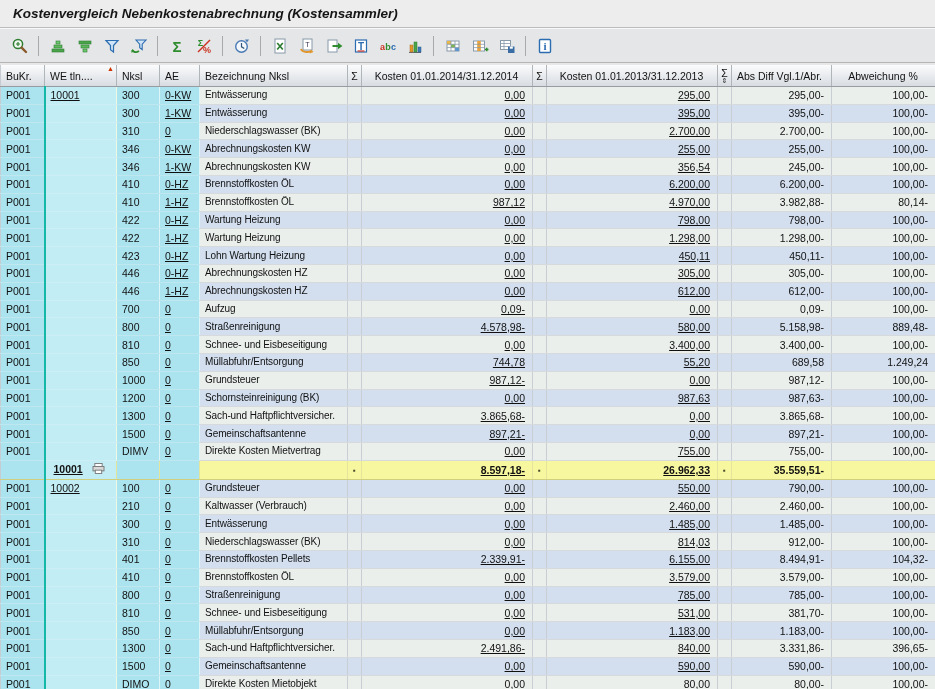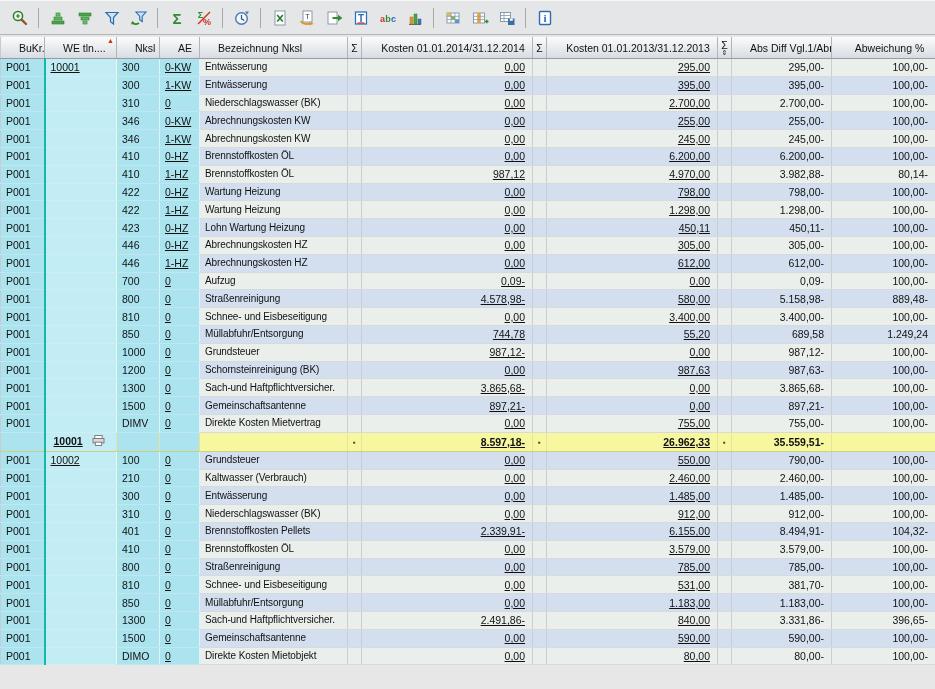--- a/index.html
+++ b/index.html
@@ -32,21 +32,21 @@
   .ticon svg{width:18px;height:18px;display:block;}
   .tsep{width:1px;height:20px;background:#a9a9a9;margin:0 5px;display:inline-block;}
 
   
   table.alv{
     border-collapse:collapse;table-layout:fixed;width:935px;
     margin-top:2px;font-size:10.5px;color:#111;
     border-left:1px solid #c6ccd2;
   }
   thead th{
-    height:19px;padding:1px 18px;font-weight:normal;text-align:left;
+    height:19px;padding:1px 5px;font-weight:normal;text-align:left;
     background:linear-gradient(#fafbfc,#d8dce1);
     border-right:1px solid #b0b5ba;border-bottom:1px solid #969ca2;
     white-space:nowrap;overflow:hidden;position:relative;font-size:10.5px;
   }
   thead th.col-k2014,thead th.col-k2013,thead th.col-abw{text-align:center;padding-right:6px;}
   thead th.col-sig1,thead th.col-sig2,thead th.col-sig3{text-align:center;padding:1px 0;}
   .sort-ind{position:absolute;top:0px;right:2px;font-size:7px;color:#cc3300;line-height:8px;}
   th.col-sig3 .col-label{display:block;line-height:10px;}
   .sig-ind{display:block;font-size:7px;line-height:6px;color:#222;}
 
@@ -74,20 +74,23 @@
     border-top:1px solid #d9d98c;border-bottom:1px solid #cfcf7d;border-right-color:#e4e49a;
   }
   .summark{font-size:8px;color:#4a4a2e;line-height:16px;}
   .printer{margin-left:9px;vertical-align:-1px;display:inline-block;}
   .we-pad{padding-left:3px;}
 </style>
 </head>
 <body>
 
 <div class="window">
+  <div class="titlebar">
+    <span>Kostenvergleich Nebenkostenabrechnung (Kostensammler)</span>
+  </div>
   <div class="toolbar">
       <button class="tbtn">
         <span class="ticon">
           <svg viewBox="0 0 18 18">
             <circle cx="7" cy="7" r="4.6" fill="#eef7ee" stroke="#2f7d32" stroke-width="1.5"></circle>
             <path d="M5 7h4M7 5v4" stroke="#2f7d32" stroke-width="1.2"></path>
             <path d="M10.6 10.6 15 15" stroke="#8a5a2b" stroke-width="2.4" stroke-linecap="round"></path>
           </svg>
         </span>
       </button>
@@ -344,21 +347,21 @@
         </tr>
         <tr class="odd">
           <td class="col-bukr">P001</td>
           <td class="col-we"></td>
           <td class="col-nksl">346</td>
           <td class="col-ae link">1-KW</td>
           <td class="col-bez">Abrechnungskosten KW</td>
           <td class="col-sig1"></td>
           <td class="col-k2014 link">0,00</td>
           <td class="col-sig2"></td>
-          <td class="col-k2013 link">245,00</td>
+          <td class="col-k2013 link">356,54</td>
           <td class="col-sig3"></td>
           <td class="col-absdiff">245,00-</td>
           <td class="col-abw">100,00-</td>
         </tr>
         <tr class="even">
           <td class="col-bukr">P001</td>
           <td class="col-we"></td>
           <td class="col-nksl">410</td>
           <td class="col-ae link">0-HZ</td>
           <td class="col-bez">Brennstoffkosten ÖL</td>
@@ -642,21 +645,21 @@
         </tr>
         <tr class="odd">
           <td class="col-bukr">P001</td>
           <td class="col-we"></td>
           <td class="col-nksl">310</td>
           <td class="col-ae link">0</td>
           <td class="col-bez">Niederschlagswasser (BK)</td>
           <td class="col-sig1"></td>
           <td class="col-k2014 link">0,00</td>
           <td class="col-sig2"></td>
-          <td class="col-k2013 link">912,00</td>
+          <td class="col-k2013 link">814,03</td>
           <td class="col-sig3"></td>
           <td class="col-absdiff">912,00-</td>
           <td class="col-abw">100,00-</td>
         </tr>
         <tr class="even">
           <td class="col-bukr">P001</td>
           <td class="col-we"></td>
           <td class="col-nksl">401</td>
           <td class="col-ae link">0</td>
           <td class="col-bez">Brennstoffkosten Pellets</td>

